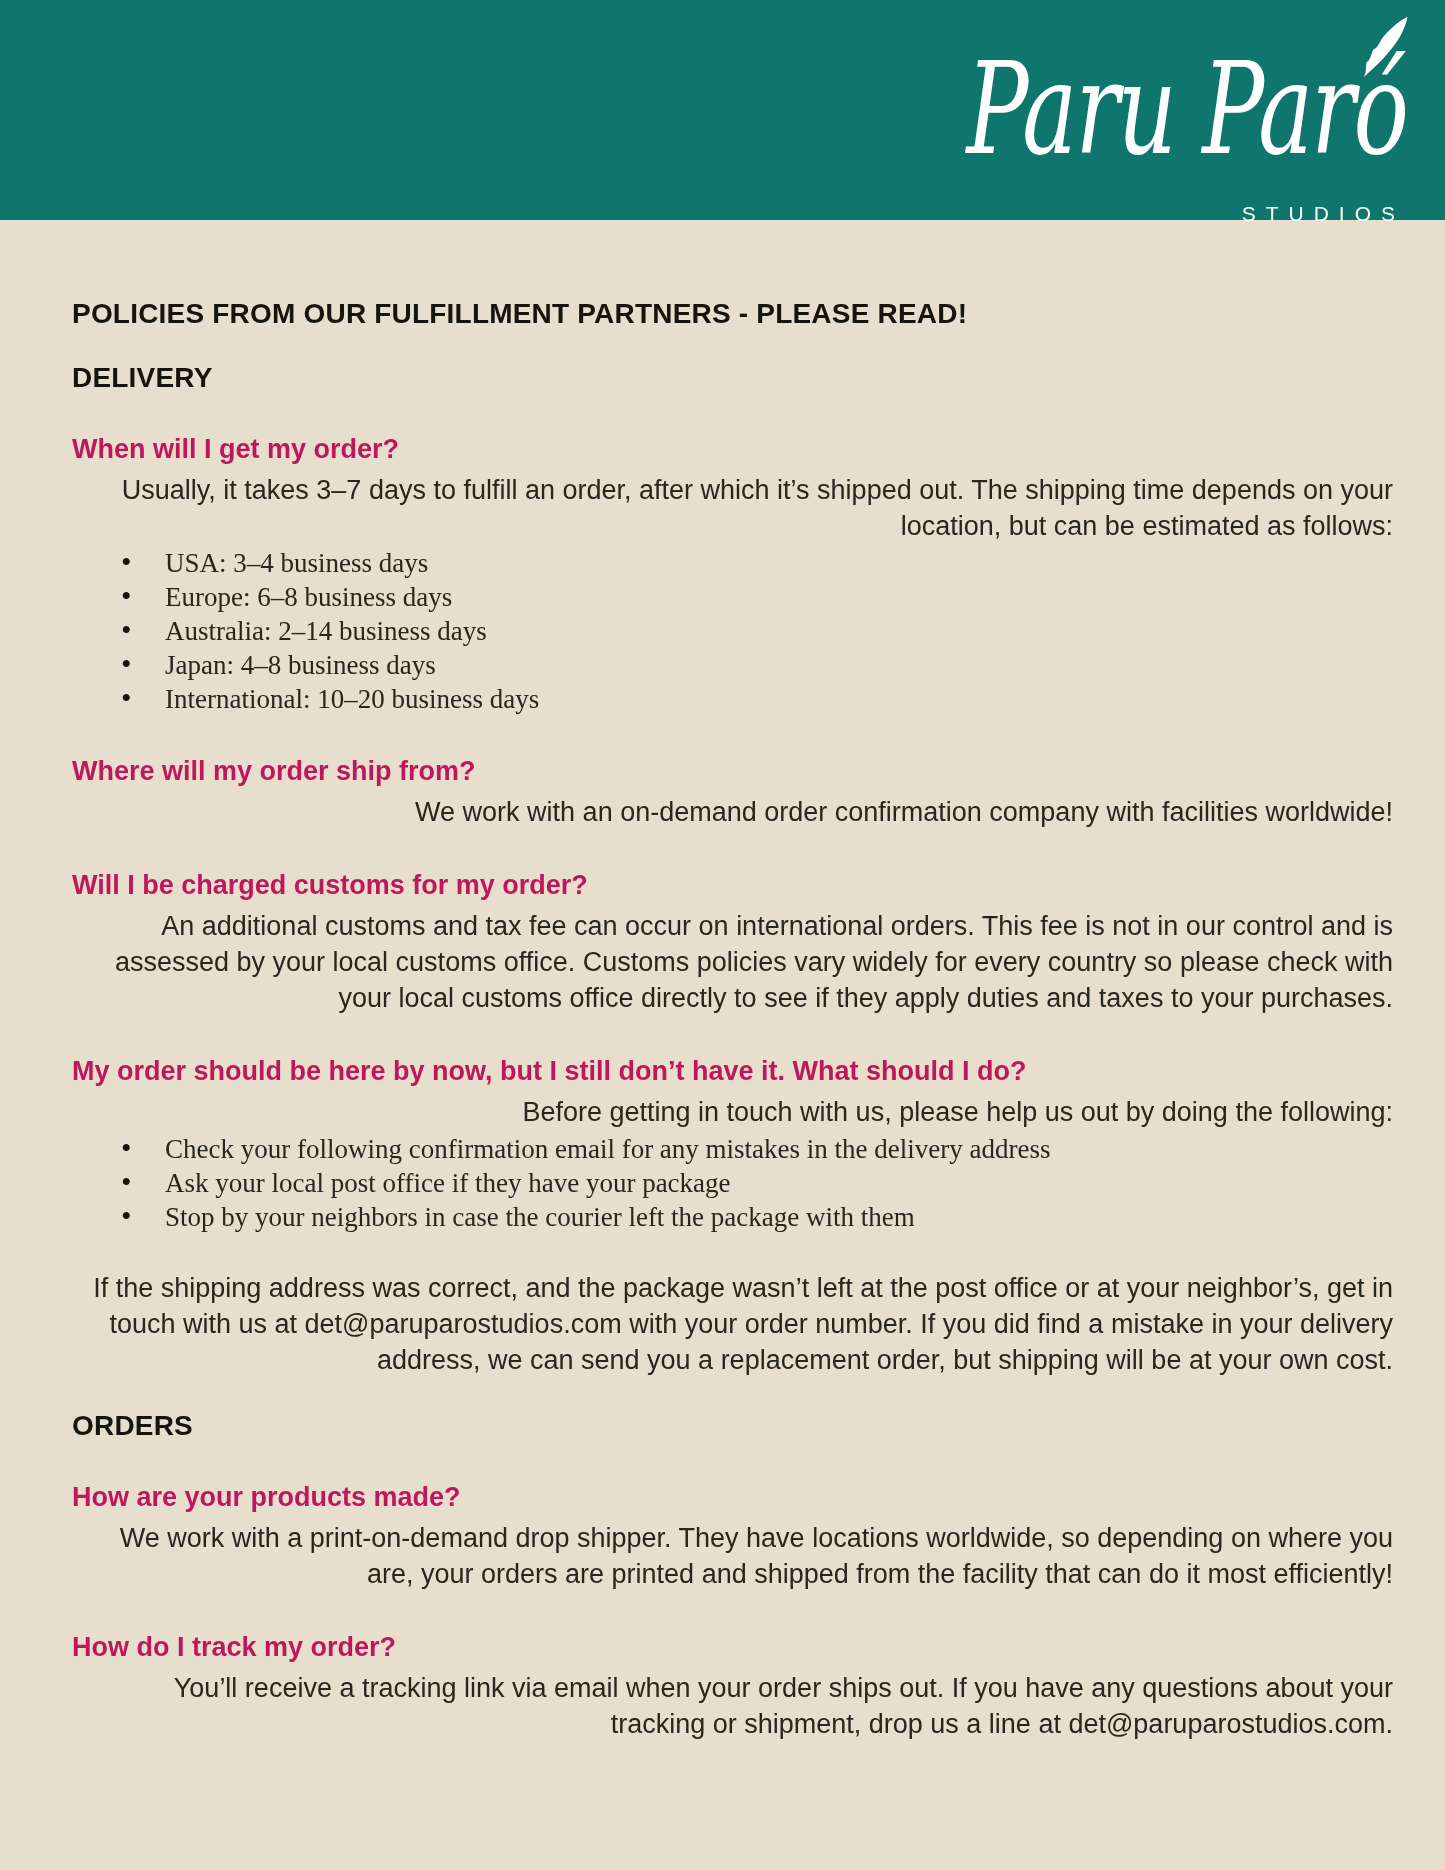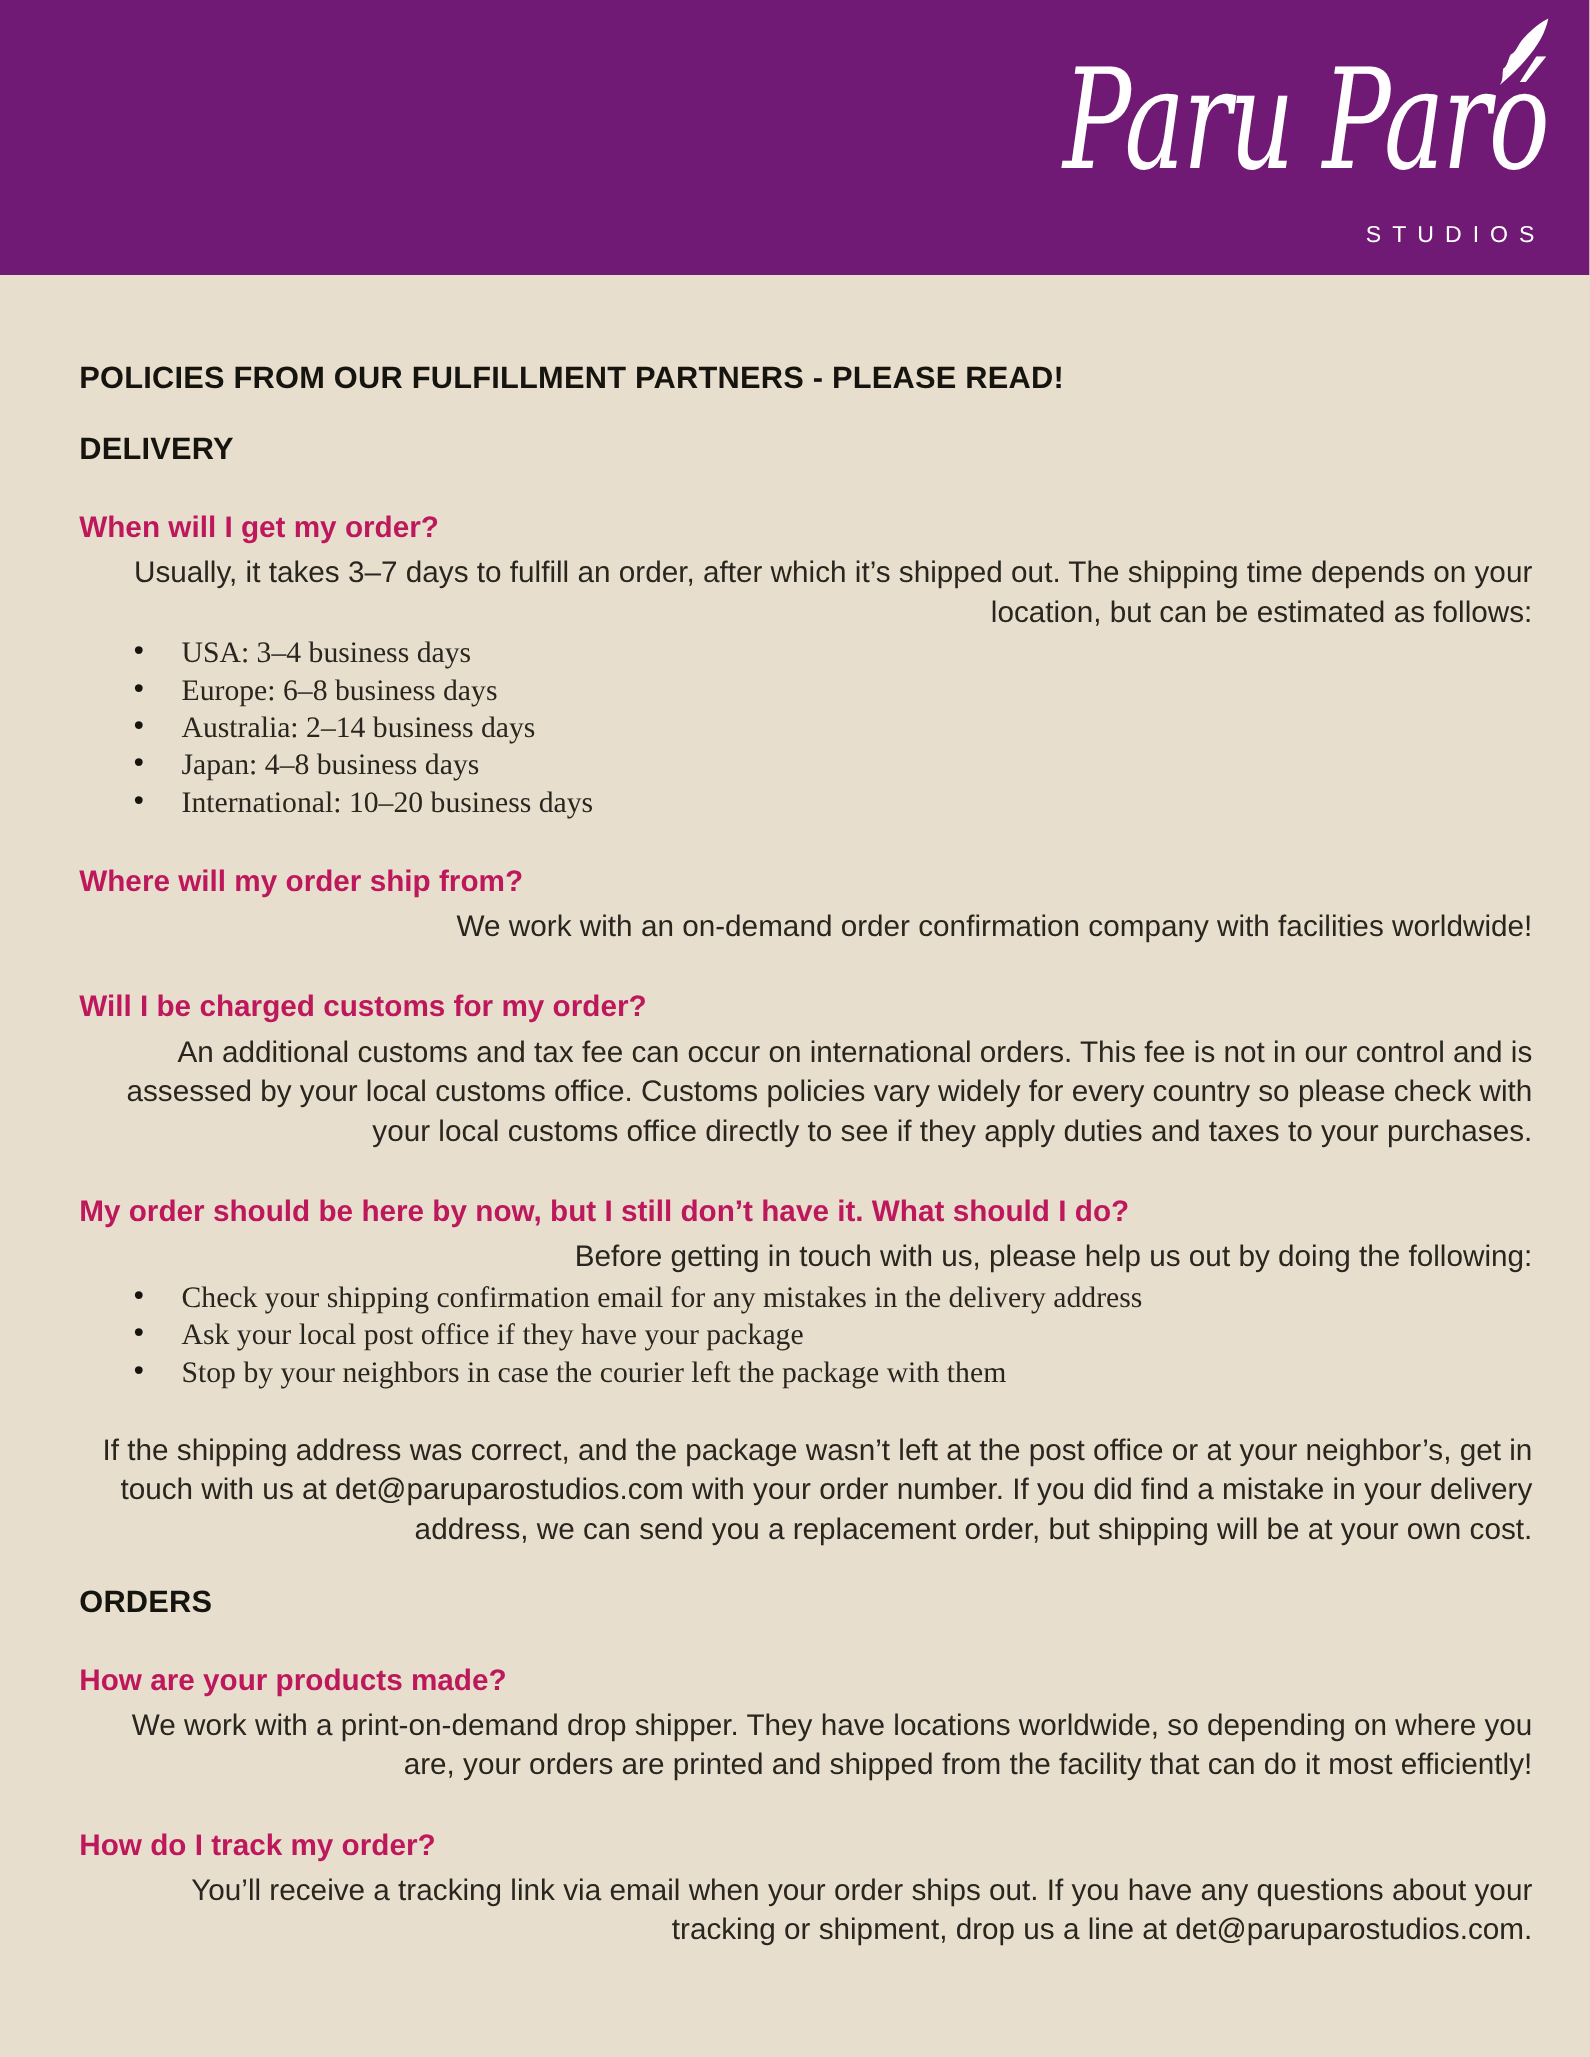--- a/index.html
+++ b/index.html
@@ -8,22 +8,22 @@
     height: 1870px;
     background: #e8decd;
     font-family: "Liberation Sans", sans-serif;
     color: #262420;
     overflow: hidden;
   }
   .page { width: 1445px; height: 1870px; position: relative; }
 
   
   .header {
-    height: 250px;
-    background: #701a75;
+    height: 220px;
+    background: #0f766e;
     position: relative;
   }
   .logo {
     position: absolute;
     top: 18px;
     right: 38px;
     width: 470px;
     height: 212px;
     color: #ffffff;
   }
@@ -151,21 +151,21 @@
 
     <div class="qa">
       <h3 class="question">Will I be charged customs for my order?</h3>
       <p>An additional customs and tax fee can occur on international orders. This fee is not in our control and is assessed by your local customs office. Customs policies vary widely for every country so please check with your local customs office directly to see if they apply duties and taxes to your purchases.</p>
     </div>
 
     <div class="qa">
       <h3 class="question">My order should be here by now, but I still don’t have it. What should I do?</h3>
       <p>Before getting in touch with us, please help us out by doing the following:</p>
       <ul class="bullets">
-        <li>Check your shipping confirmation email for any mistakes in the delivery address</li>
+        <li>Check your following confirmation email for any mistakes in the delivery address</li>
         <li>Ask your local post office if they have your package</li>
         <li>Stop by your neighbors in case the courier left the package with them</li>
       </ul>
       <p class="followup">If the shipping address was correct, and the package wasn’t left at the post office or at your neighbor’s, get in touch with us at det@paruparostudios.com with your order number. If you did find a mistake in your delivery address, we can send you a replacement order, but shipping will be at your own cost.</p>
     </div>
 
     <h2 class="section-label">ORDERS</h2>
 
     <div class="qa">
       <h3 class="question">How are your products made?</h3>

